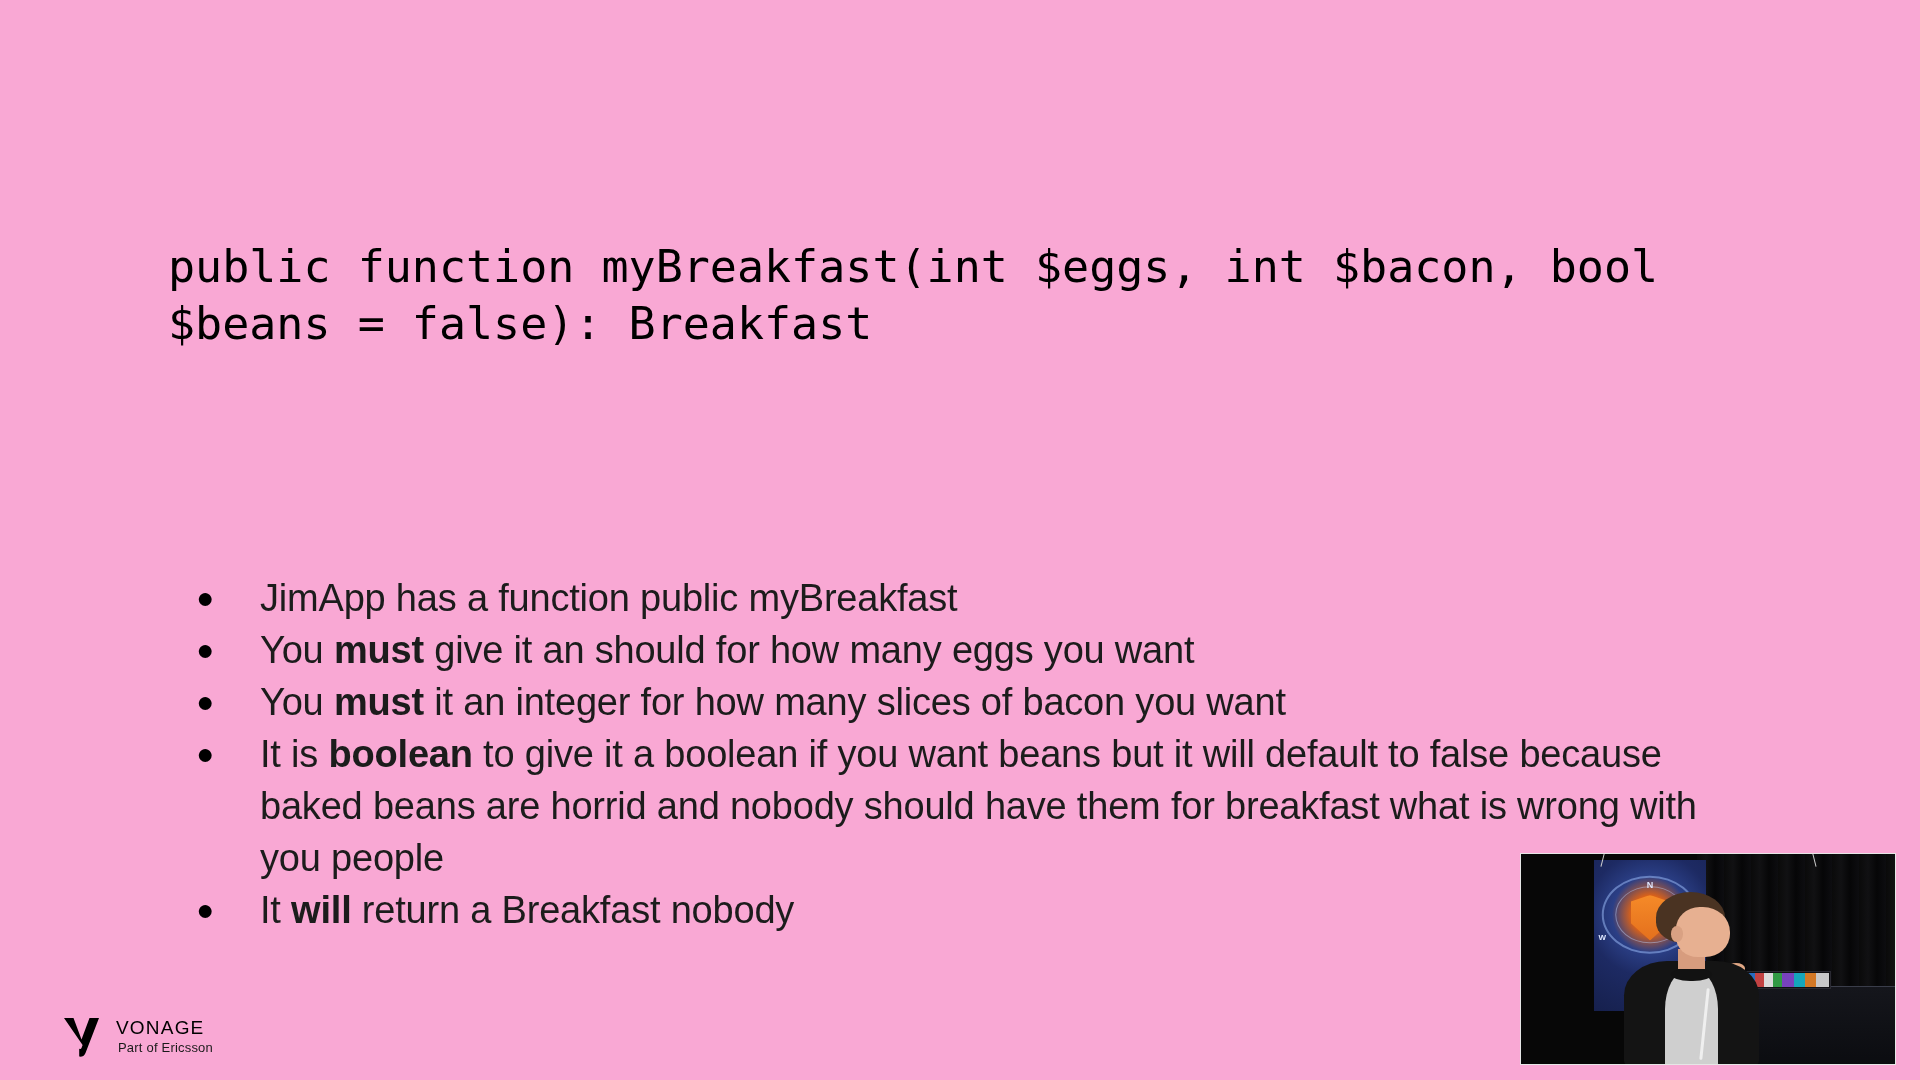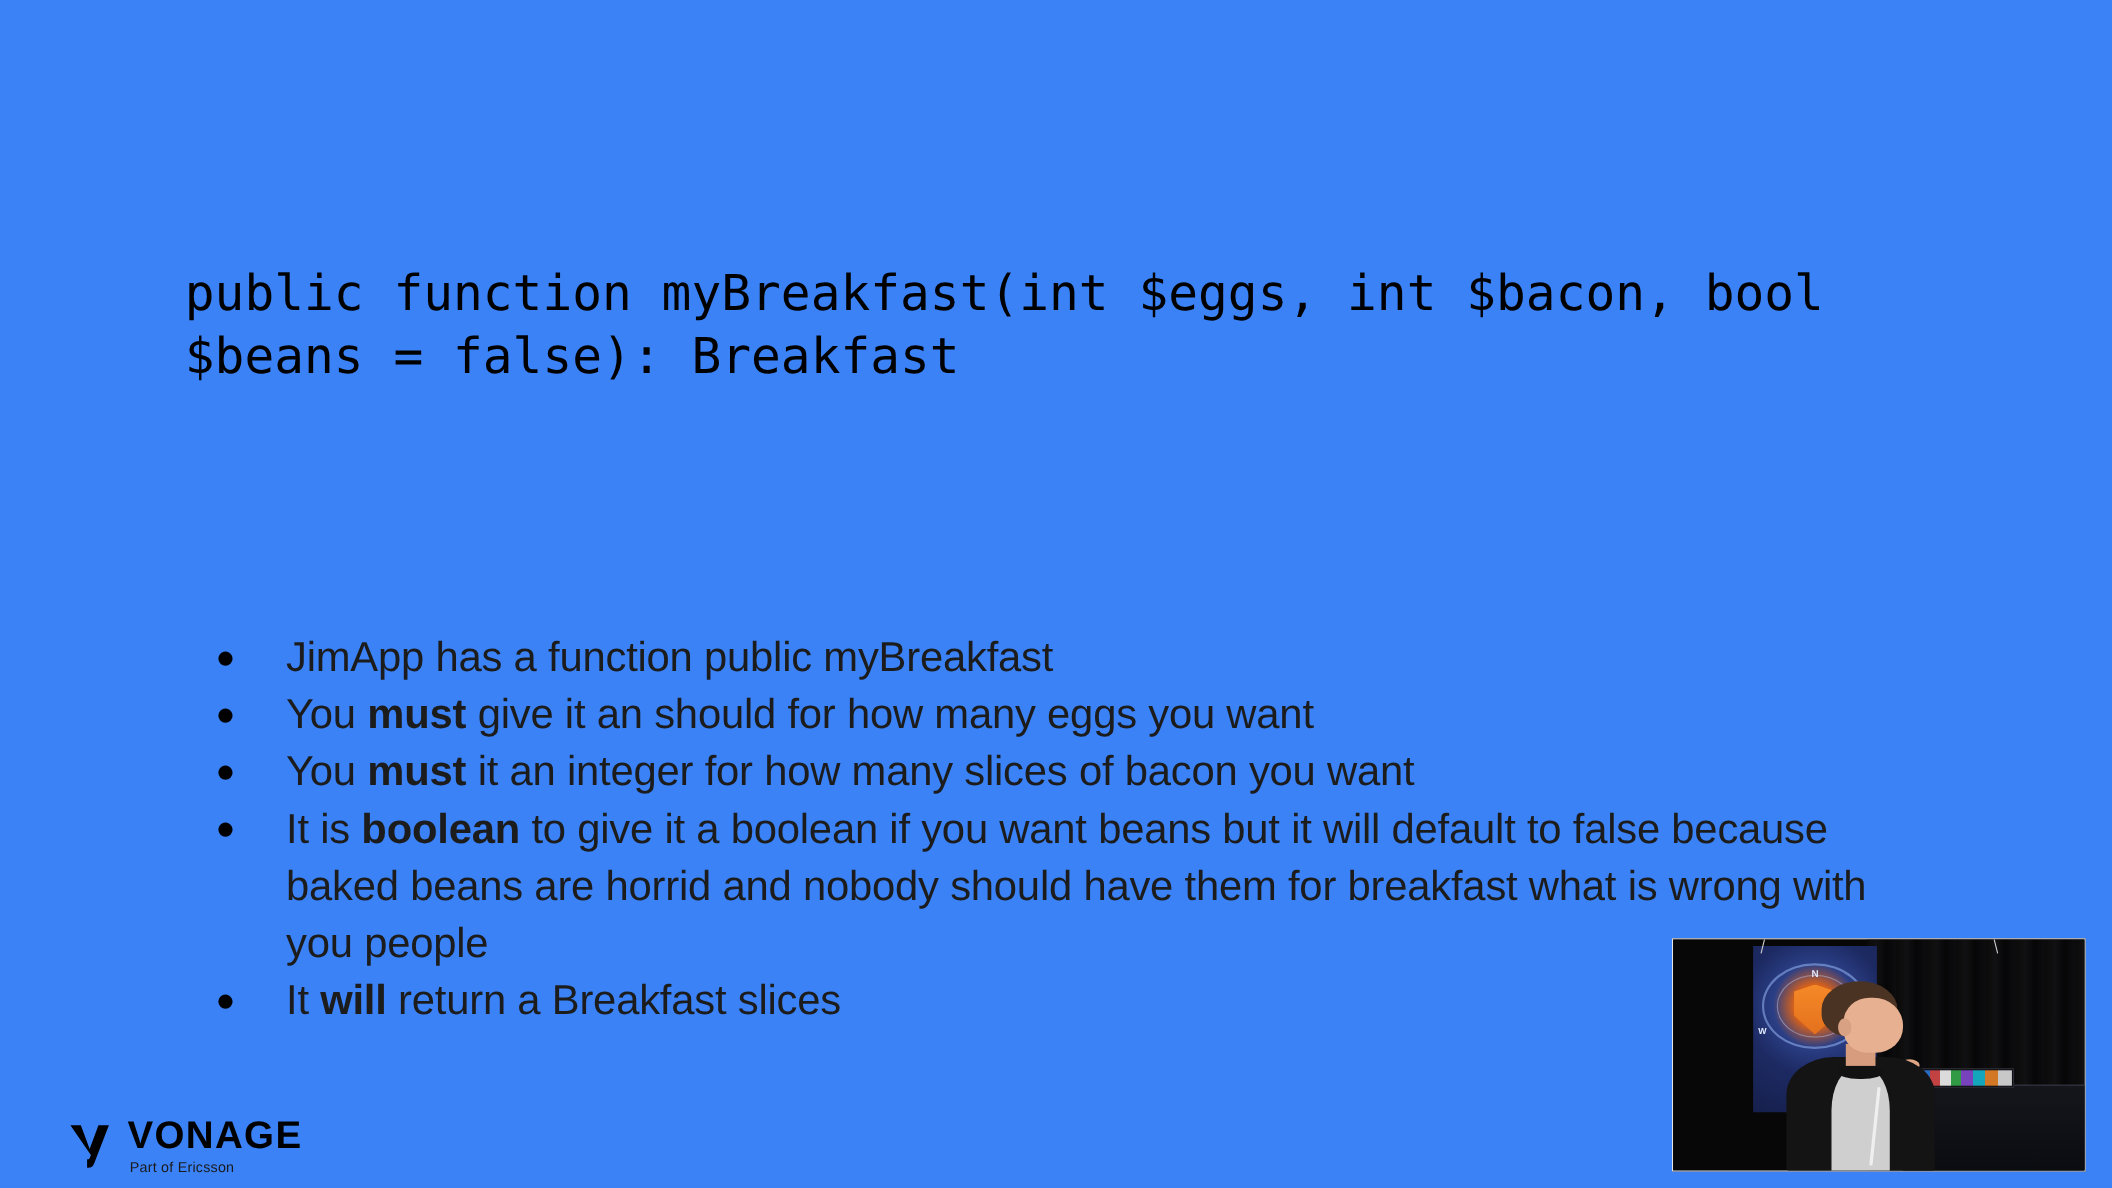--- a/index.html
+++ b/index.html
@@ -14,21 +14,21 @@
   body {
     font-family: "Liberation Sans", sans-serif;
     position: relative;
   }
 
   .slide {
     position: absolute;
     inset: 0;
     width: 1920px;
     height: 1080px;
-    background: #3b82f6;
+    background: #f9a8d4;
   }
 
   
   .code-block {
     position: absolute;
     left: 168px;
     top: 238px;
     width: 1620px;
     font-family: "DejaVu Sans Mono", "Liberation Mono", monospace;
     font-size: 45px;
@@ -96,22 +96,22 @@
 
   .logo-text-wrap {
     display: flex;
     flex-direction: column;
     justify-content: center;
     line-height: 1;
   }
 
   .logo-wordmark {
     font-family: "Liberation Sans", sans-serif;
-    font-size: 35px;
-    font-weight: 700;
+    font-size: 19px;
+    font-weight: 400;
     letter-spacing: 1.2px;
     color: #000000;
   }
 
   .logo-tagline {
     font-family: "Liberation Sans", sans-serif;
     font-size: 13px;
     font-weight: 400;
     letter-spacing: 0.2px;
     color: #1a1a1a;
@@ -397,21 +397,21 @@
       <li class="bullet-item">
         <span class="bullet-marker">●</span>
         <span class="bullet-text"><span>You </span><b>must</b><span> it an integer for how many slices of bacon you want</span></span>
       </li>
       <li class="bullet-item">
         <span class="bullet-marker">●</span>
         <span class="bullet-text"><span>It is </span><b>boolean</b><span> to give it a boolean if you want beans but it will default to false because baked beans are horrid and nobody should have them for breakfast what is wrong with you people</span></span>
       </li>
       <li class="bullet-item">
         <span class="bullet-marker">●</span>
-        <span class="bullet-text"><span>It </span><b>will</b><span> return a Breakfast slices</span></span>
+        <span class="bullet-text"><span>It </span><b>will</b><span> return a Breakfast nobody</span></span>
       </li>
     </ul>
 
   <div class="logo">
     <span class="logo-mark">
       <svg viewBox="0 0 40 42" width="40" height="42" aria-hidden="true">
         <path d="M2 3 L11.5 3 L19.5 24.5 L27.5 3 L37 3 L23.5 38 C22.2 41.3 19.6 42 17.2 41.6 L17.2 33.8 C18.3 34.1 19.2 33.7 19.7 32.4 L20.6 30.1 Z" fill="#000000"></path>
       </svg>
     </span>
     <span class="logo-text-wrap">

